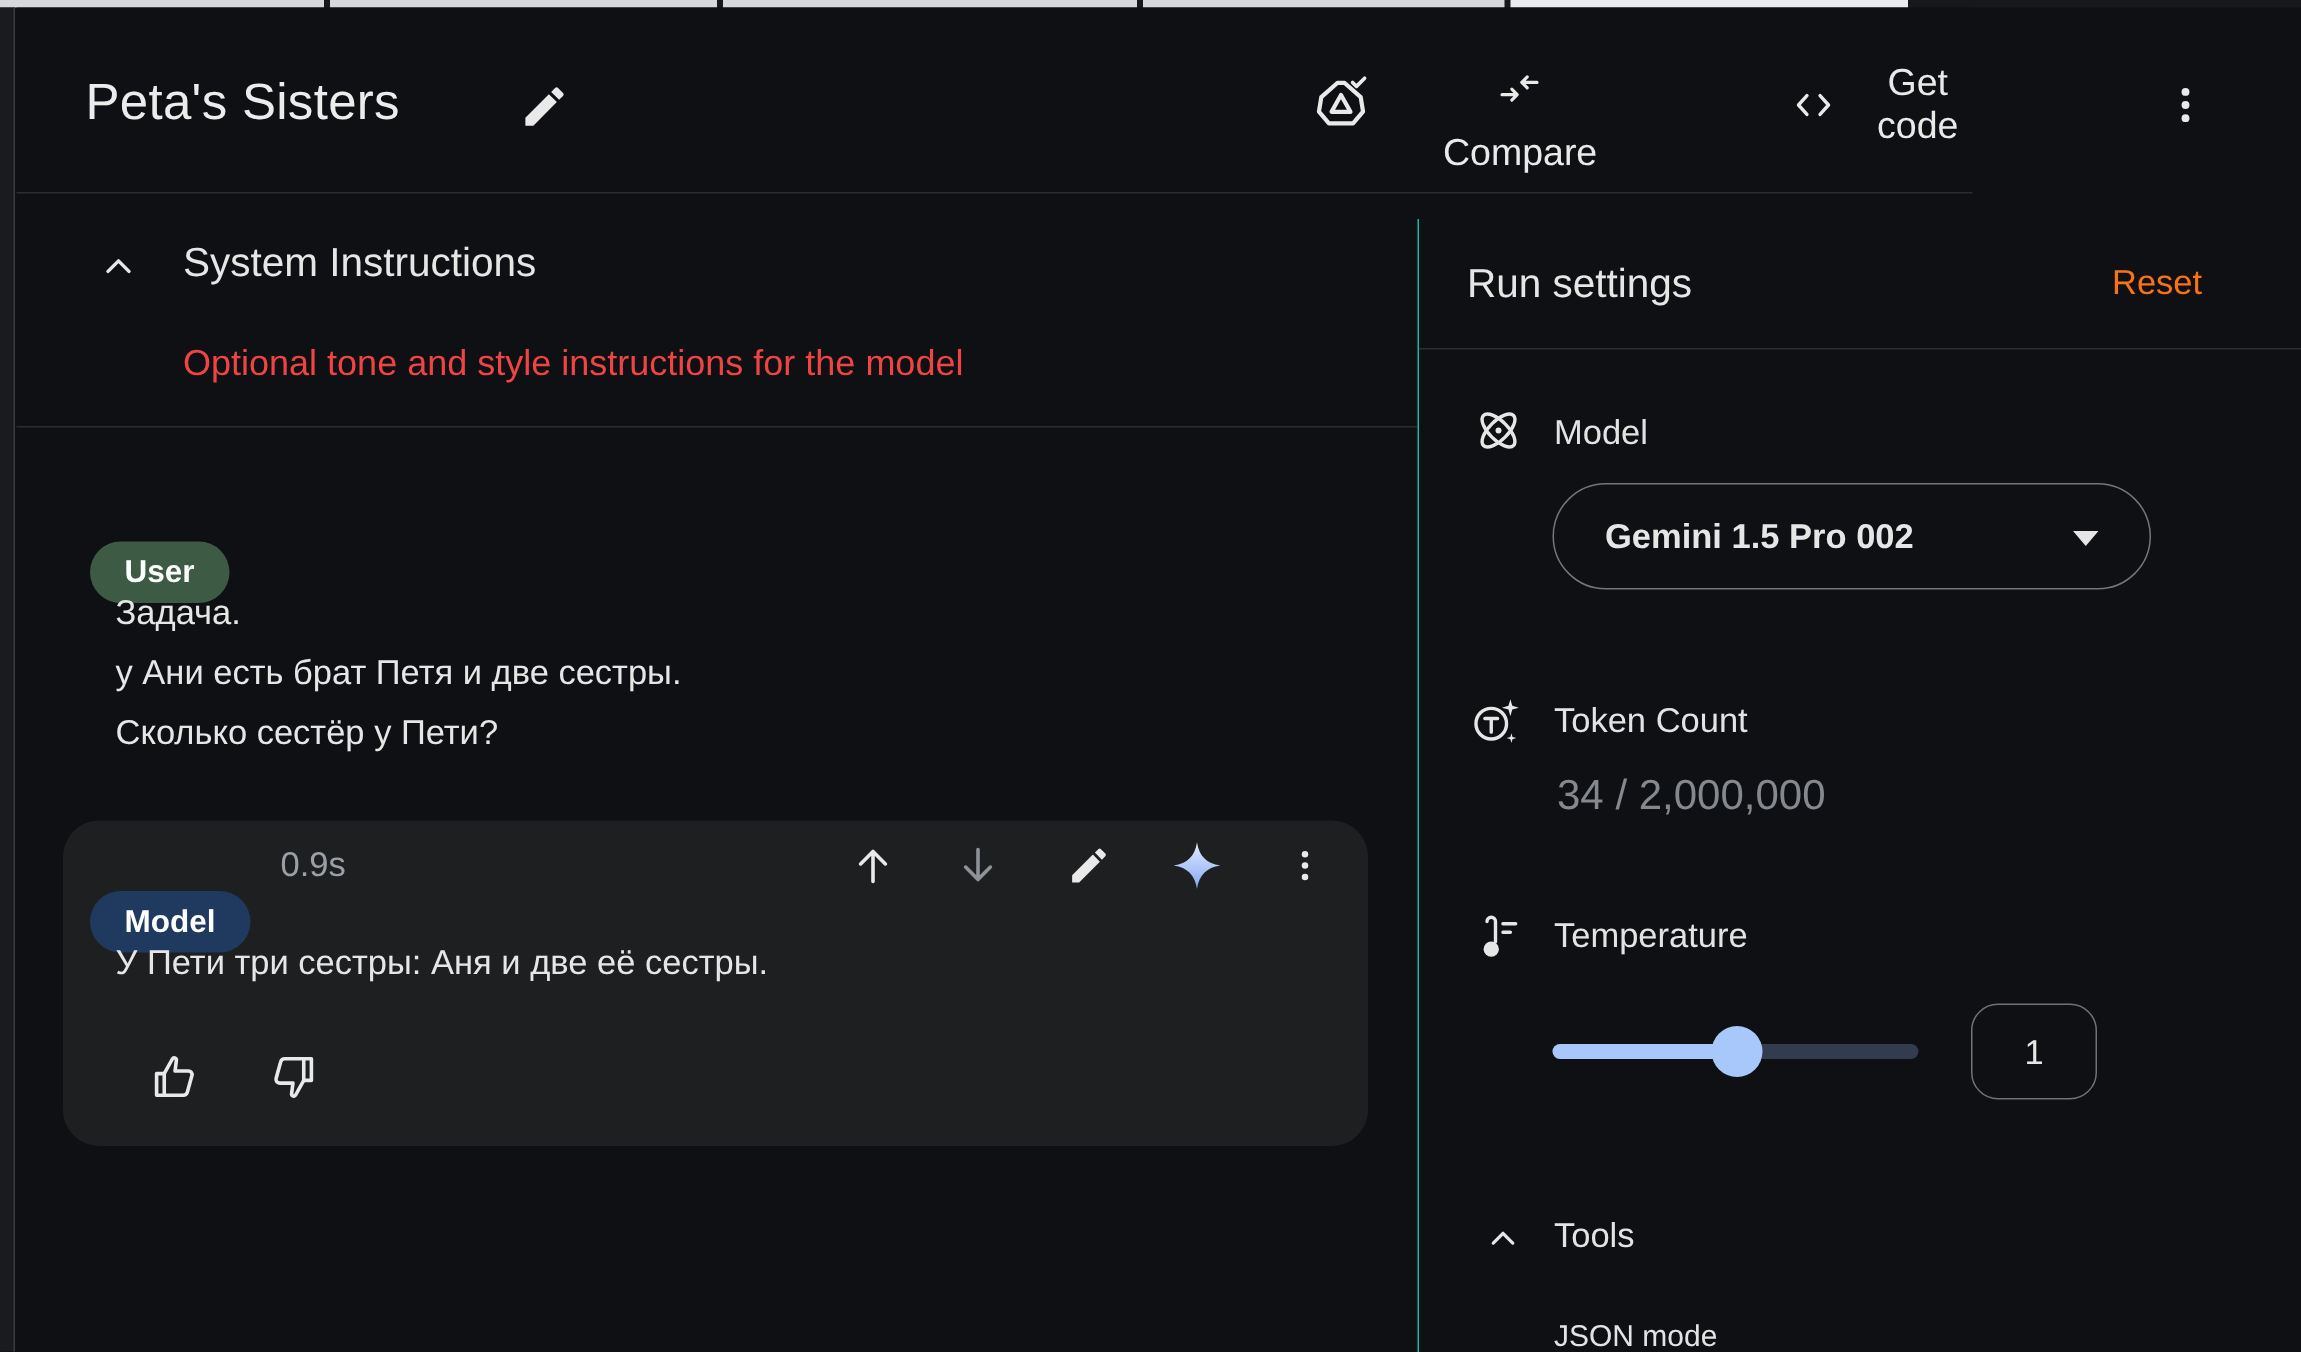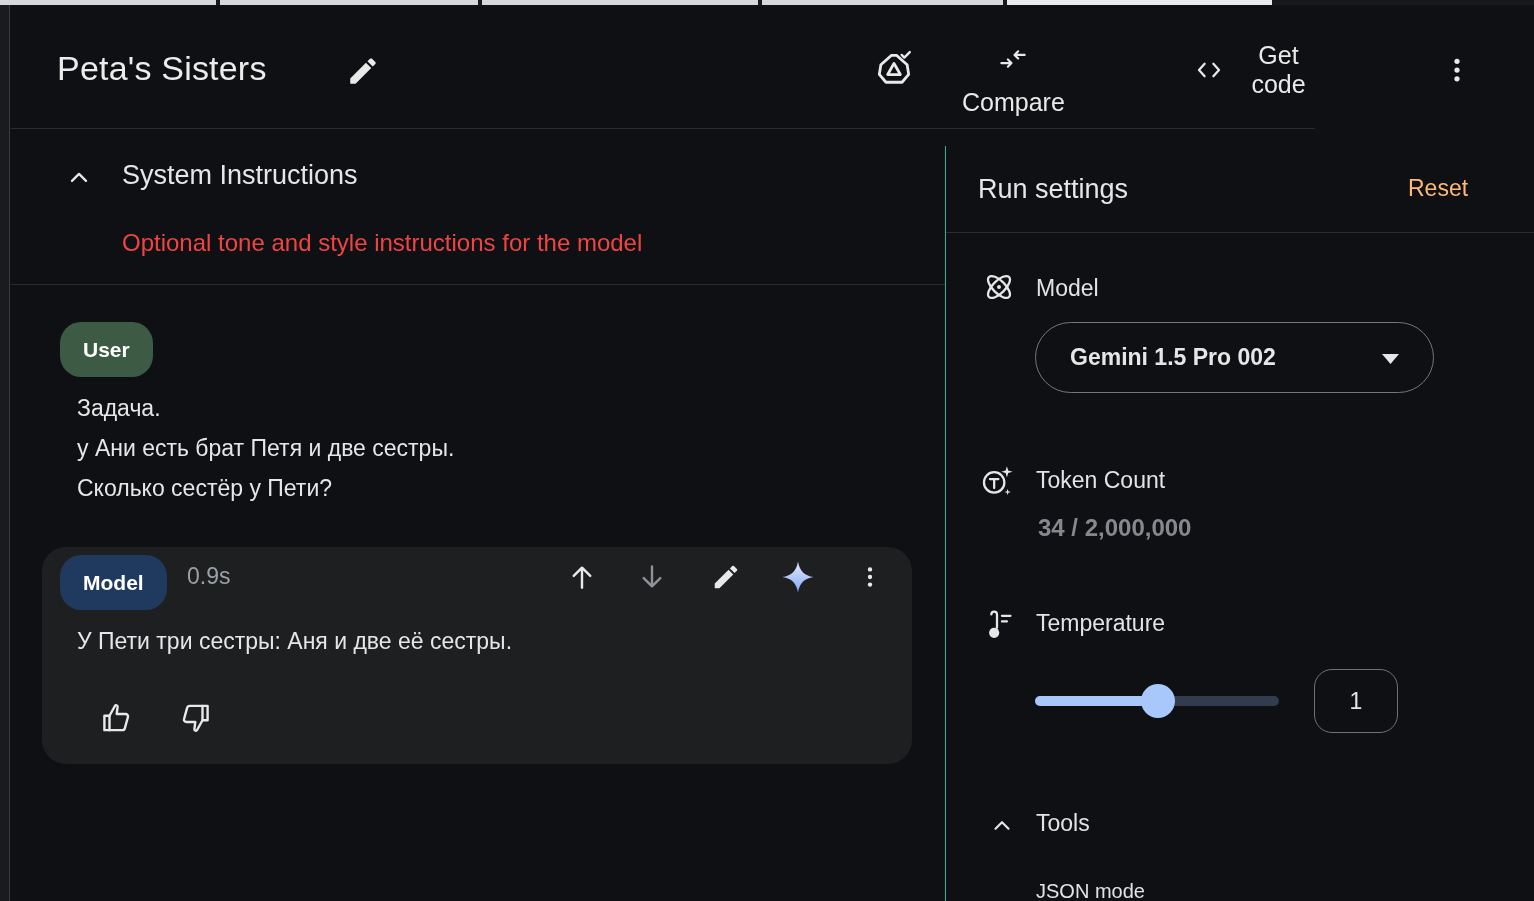--- a/index.html
+++ b/index.html
@@ -37,57 +37,57 @@
 
   
   .chat-panel { position:absolute; left:11px; top:130px; width:933px; height:771px; background:#0f1013; }
   .sys-instructions { position:absolute; left:0; top:0; width:1127px; height:155px;
     border-bottom:1px solid #2c2d31; }
   .si-collapse { position:absolute; left:48px; top:28px; width:40px; height:40px; }
   .si-title { position:absolute; left:111px; top:30px; font-size:27px; color:#e6e6e7; font-weight:400; }
   .si-placeholder { position:absolute; left:111px; top:99px; font-size:24px; color:#ef4444; }
 
   .role-pill { display:inline-flex; align-items:center; justify-content:center;
-    height:55px; padding:0 23px; border-radius:21px; font-size:21px; font-weight:700; color:#fff; }
+    height:41px; padding:0 23px; border-radius:21px; font-size:21px; font-weight:700; color:#fff;margin-top:39px; }
   .user-pill { position:absolute; left:49px; top:192px; background:var(--user-pill-bg,#3d5a44); }
   .user-lines { position:absolute; left:66px; top:258px; font-size:23px; line-height:40px; color:#e6e6e7; }
 
   .model-card { position:absolute; left:31px; top:417px; width:870px; height:217px;
     background:#1e1f20; border-radius:24px; }
   .model-pill { position:absolute; left:18px; top:8px; background:var(--model-pill-bg,#20395f); }
   .latency { position:absolute; left:145px; top:16px; font-size:23px; color:#9aa0a6; }
   .card-icon { position:absolute; top:10px; width:40px; height:40px; }
   .ci-up { left:520px; } .ci-down { left:590px; } .ci-edit { left:664px; }
   .ci-spark { left:736px; } .ci-more { left:808px; }
   .model-text { position:absolute; left:35px; top:76px; font-size:23px; line-height:36px; color:#e6e6e7; }
   .thumb-btn { position:absolute; top:150px; width:42px; height:42px; }
   .tb-up { left:54px; } .tb-down { left:132px; }
 
   
   .sidebar { position:absolute; left:945px; top:146px; width:589px; height:771px;
     background:#0f1013; border-left:1px solid #14b8a6; }
   .rs-header { position:absolute; left:0; top:0; width:589px; height:87px; border-bottom:1px solid #2c2d31; }
   .rs-title { position:absolute; left:32px; top:28px; font-size:27px; color:#e6e6e7; }
   .reset-btn { position:absolute; left:462px; top:29px; background:none; border:none; cursor:pointer;
-    font-size:23px; color:#fdba74; font-family:"Liberation Sans", sans-serif; }
+    font-size:23px; color:#f97316; font-family:"Liberation Sans", sans-serif; }
 
   .rs-row-icon { position:absolute; width:34px; height:34px; display:flex; align-items:center; justify-content:center; }
   .rs-label { position:absolute; font-size:23px; color:#e3e3e4; }
 
   .model-icon-box { left:36px; top:124px; }
   .model-label { left:90px; top:129px; }
   .model-select { position:absolute; left:89px; top:176px; width:399px; height:71px;
     border:1px solid #73767a; border-radius:36px; background:none; cursor:pointer;
     display:flex; align-items:center; color:#e6e6e7; font-size:23px;
     font-family:"Liberation Sans", sans-serif; padding-left:34px;font-weight:bold; }
   .model-select .caret { position:absolute; right:34px; top:31px; }
 
   .token-icon-box { left:34px; top:318px; }
   .token-label { left:90px; top:321px; }
-  .token-value { position:absolute; left:92px; top:368px; font-size:24px; color:#85888c;font-weight:bold; }
+  .token-value { position:absolute; left:92px; top:368px; font-size:28px; color:#85888c; }
 
   .temp-icon-box { left:34px; top:462px; }
   .temp-label { left:90px; top:464px; }
   .slider { position:absolute; left:89px; top:538px; width:244px; height:34px; cursor:pointer; }
   .slider .track { position:absolute; left:0; top:12px; width:100%; height:10px;
     border-radius:5px; background:#333b4e; }
   .slider .fill { position:absolute; left:0; top:12px; height:10px;
     border-radius:5px; background:var(--accent-slider,#a8c7fa); width:50%; }
   .slider .thumb { position:absolute; top:0; width:34px; height:34px; border-radius:50%;
     background:var(--accent-slider,#a8c7fa); left:calc(50% - 17px); }

